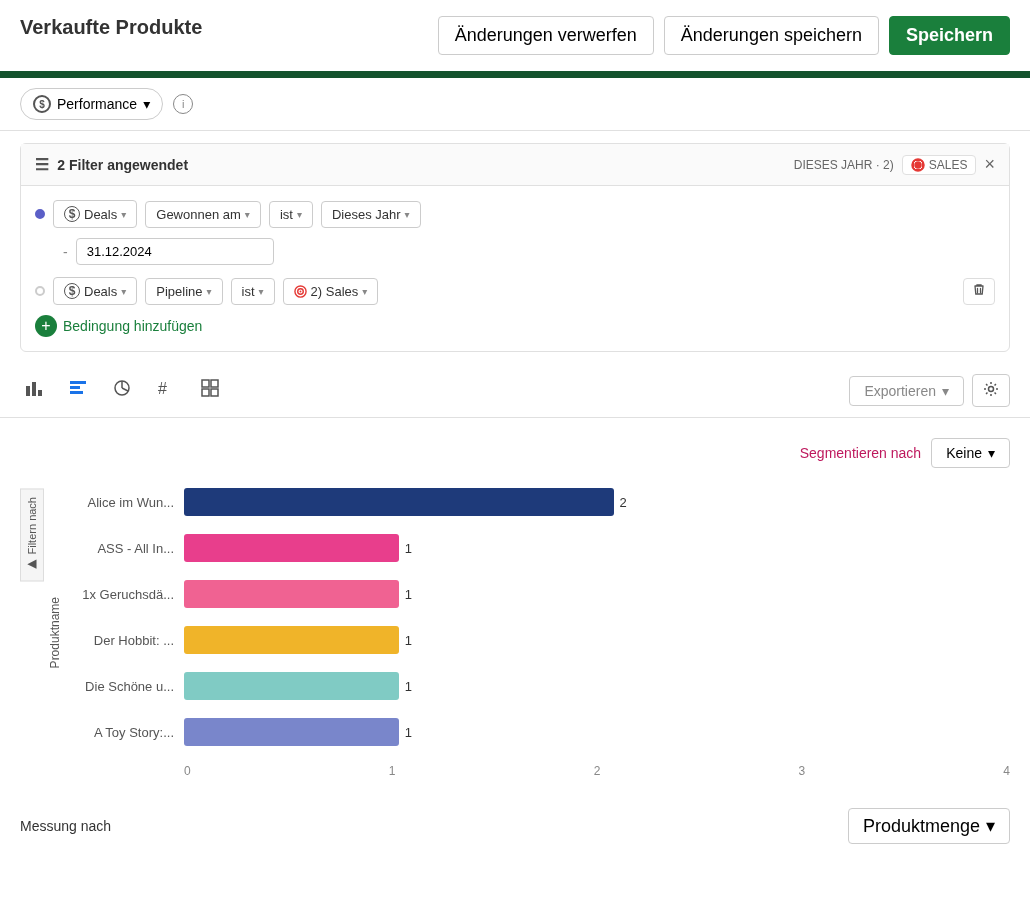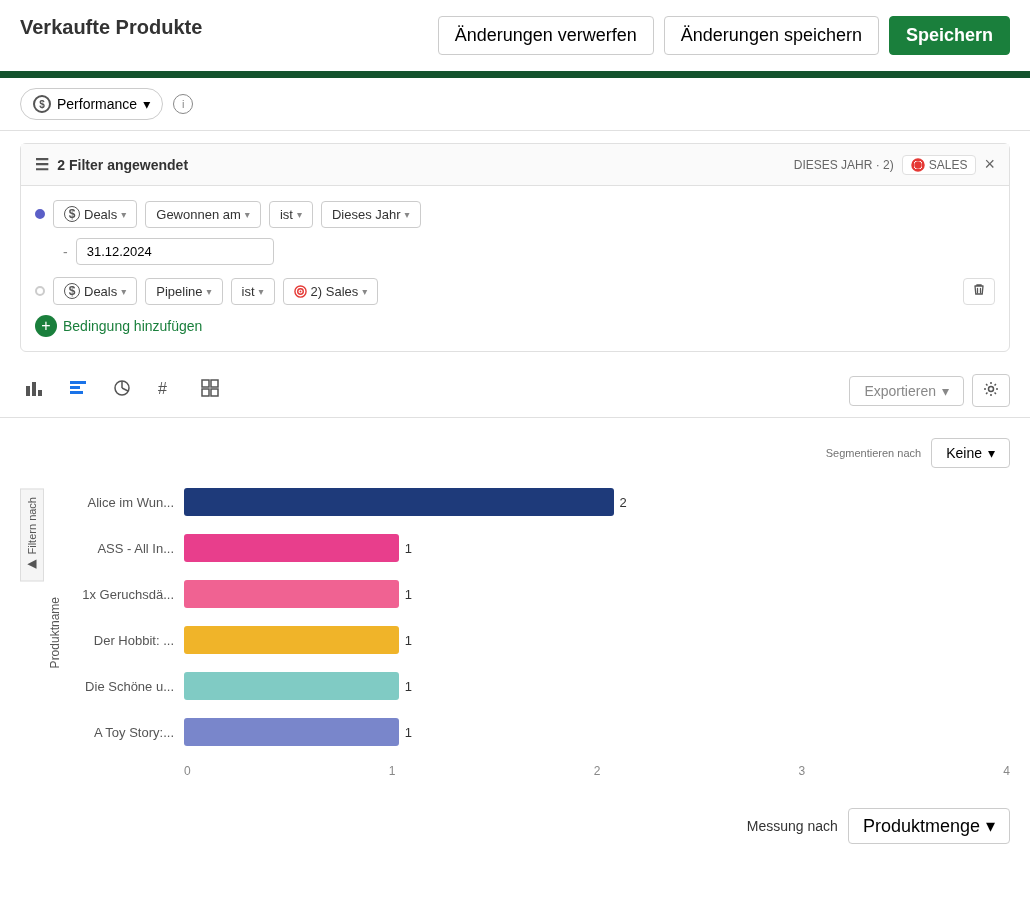--- a/index.html
+++ b/index.html
@@ -66,21 +66,21 @@
     }
     .chart-icons { display: flex; align-items: center; gap: 16px; }
     .chart-icon-btn { background: none; border: none; cursor: pointer; font-size: 18px; color: #555; padding: 4px; border-radius: 4px; }
     .chart-icon-btn.active { color: #1a73e8; }
     .chart-toolbar-right { display: flex; align-items: center; gap: 8px; }
     .export-btn { display: flex; align-items: center; gap: 6px; padding: 6px 14px; border: 1px solid #ccc; border-radius: 4px; background: #fff; cursor: pointer; font-size: 14px; color: #888; }
     .settings-btn { padding: 6px 10px; border: 1px solid #ccc; border-radius: 4px; background: #fff; cursor: pointer; }
 
     .chart-container { padding: 20px; min-height: 400px; }
     .chart-top { display: flex; justify-content: flex-end; align-items: center; gap: 10px; margin-bottom: 20px; }
-    .segment-label { font-size: 11px; color: #737373; }
+    .segment-label { font-size: 14px; color: #be185d; }
     .segment-select {
       display: flex; align-items: center; gap: 6px;
       padding: 6px 14px; border: 1px solid #ccc; border-radius: 4px; background: #fff; cursor: pointer; font-size: 14px;
     }
 
     .chart-area { display: flex; position: relative; }
     .y-axis-label {
       writing-mode: vertical-rl; transform: rotate(180deg);
       font-size: 12px; color: #555; margin-right: 8px; align-self: center;
       display: flex; align-items: center; gap: 4px;
@@ -89,21 +89,21 @@
 
     .bar-chart { width: 100%; }
     .bar-row { display: flex; align-items: center; margin-bottom: 18px; }
     .bar-label { width: 110px; text-align: right; font-size: 13px; color: #555; padding-right: 10px; flex-shrink: 0; white-space: nowrap; overflow: hidden; text-overflow: ellipsis; }
     .bar-track { flex: 1; display: flex; align-items: center; }
     .bar { height: 28px; border-radius: 3px; display: flex; align-items: center; justify-content: flex-end; padding-right: 6px; font-size: 12px; color: #333; font-weight: 500; min-width: 20px; }
     .bar-value { margin-left: 6px; font-size: 13px; color: #333; }
 
     .x-axis { display: flex; justify-content: space-between; padding-left: 110px; margin-top: 8px; font-size: 12px; color: #888; }
 
-    .chart-bottom { display: flex; justify-content: flex-end; align-items: center; gap: 10px; margin-top: 30px; }
+    .chart-bottom { display: flex; justify-content: space-between; align-items: center; gap: 10px; margin-top: 30px; }
     .messung-label { font-size: 14px; color: #333; }
     .messung-select {
       display: flex; align-items: center; gap: 6px;
       padding: 6px 14px; border: 1px solid #ccc; border-radius: 4px; background: #fff; cursor: pointer; font-size: 18px; font-weight: 500;
     }
 
     .filter-side-label {
       writing-mode: vertical-rl; transform: rotate(180deg);
       font-size: 11px; color: #555; background: #f5f5f5; border: 1px solid #ddd;
       padding: 8px 4px; cursor: pointer; margin-right: 4px; align-self: stretch; display: flex; align-items: center; justify-content: center;

